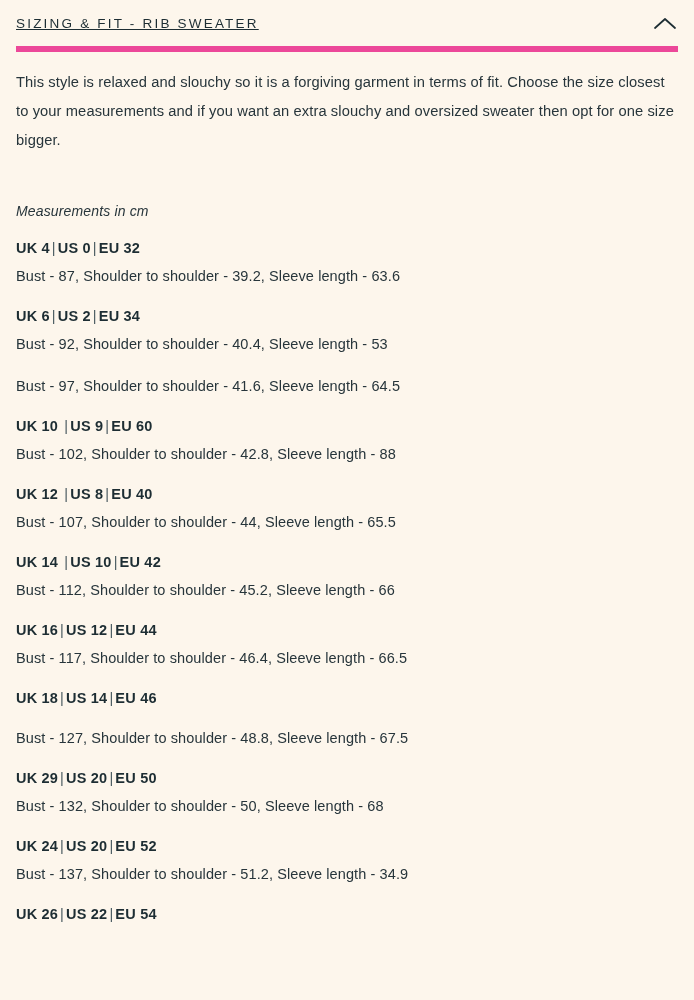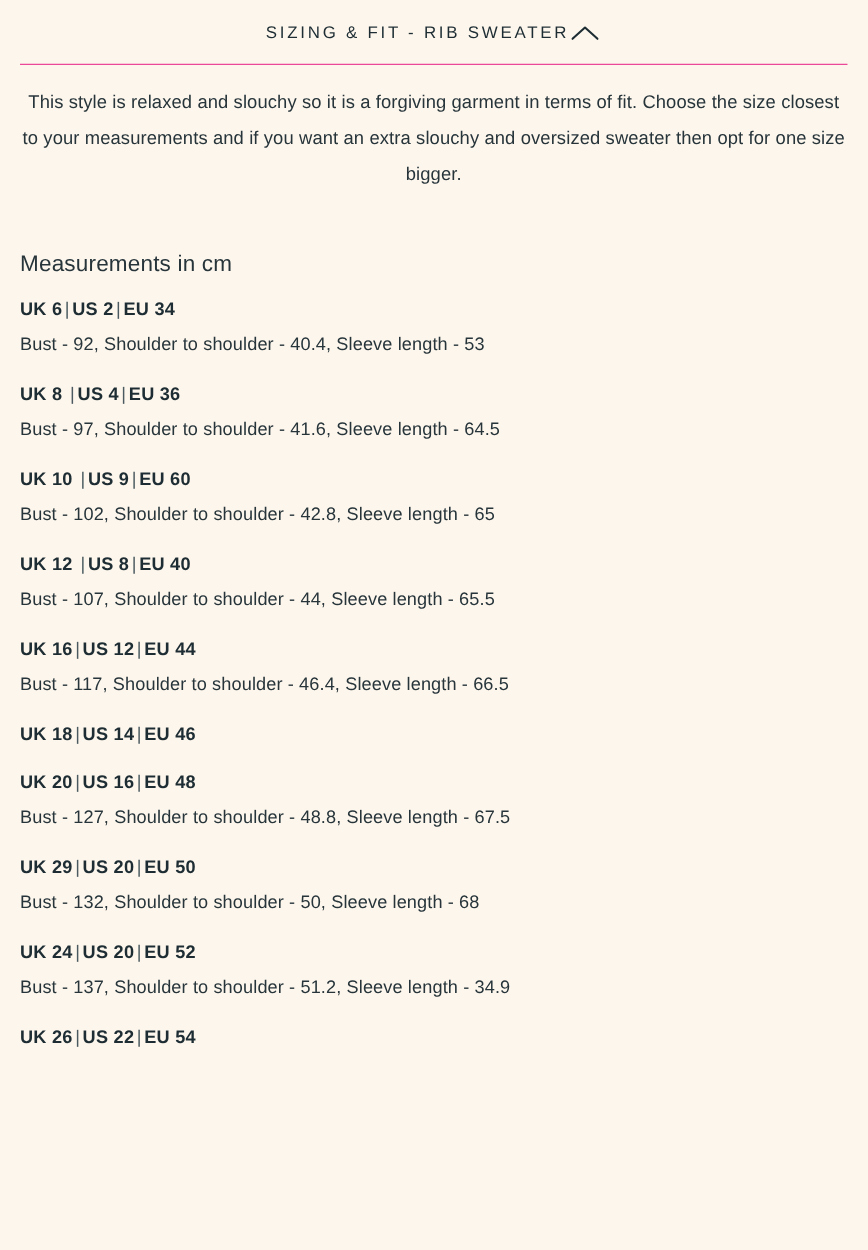--- a/index.html
+++ b/index.html
@@ -15,24 +15,25 @@
     -webkit-font-smoothing: antialiased;
   }
   .panel {
     width: 694px;
     box-sizing: border-box;
     padding: 0 16px;
   }
   .header {
     display: flex;
     align-items: center;
-    justify-content: center;
+    justify-content: space-between;
     height: 52px;
-    border-bottom: 1px solid #ec4899;
+    border-bottom: 6px solid #ec4899;
     box-sizing: border-box;
+    text-decoration: underline;
   }
   .header-title {
     font-size: 13.5px;
     letter-spacing: 2.2px;
     font-weight: 400;
     color: #1d2d33;
     text-transform: uppercase;
     white-space: nowrap;
   }
   .chevron {
@@ -44,25 +45,25 @@
     cursor: pointer;
   }
   .chevron svg { display: block; }
 
   .intro {
     font-size: 14.7px;
     line-height: 29px;
     color: #27353b;
     margin: 16px 0 0 0;
     letter-spacing: 0.1px;
-    text-align: center;
   }
 
   .measure-label {
-    font-size: 18px;
+    font-style: italic;
+    font-size: 14px;
     line-height: 24px;
     color: #27353b;
     margin-top: 44px;
     letter-spacing: 0.15px;
   }
 
   .size-block {
     margin-top: 12px;
   }
   .size-heading {
@@ -97,67 +98,73 @@
       </svg>
     </div>
   </div>
 
   <p class="intro">This style is relaxed and slouchy so it is a forgiving garment in terms of fit. Choose the size closest to your measurements and if you want an extra slouchy and oversized sweater then opt for one size bigger.</p>
 
   <div class="measure-label">Measurements in cm</div>
 
   <div class="size-list">
 
+    <div class="size-block">
+      <div class="size-heading">
+        <span>UK 4</span><span class="sep">|</span><span>US 0</span><span class="sep">|</span><span>EU 32</span>
+      </div>
+      <div class="size-detail">Bust - 87, Shoulder to shoulder - 39.2, Sleeve length - 63.6</div>
+    </div>
 
     <div class="size-block">
       <div class="size-heading">
         <span>UK 6</span><span class="sep">|</span><span>US 2</span><span class="sep">|</span><span>EU 34</span>
       </div>
       <div class="size-detail">Bust - 92, Shoulder to shoulder - 40.4, Sleeve length - 53</div>
     </div>
 
     <div class="size-block">
-      <div class="size-heading">
-        <span>UK 8 </span><span class="sep">|</span><span>US 4</span><span class="sep">|</span><span>EU 36</span>
-      </div>
       <div class="size-detail">Bust - 97, Shoulder to shoulder - 41.6, Sleeve length - 64.5</div>
     </div>
 
     <div class="size-block">
       <div class="size-heading">
         <span>UK 10 </span><span class="sep">|</span><span>US 9</span><span class="sep">|</span><span>EU 60</span>
       </div>
-      <div class="size-detail">Bust - 102, Shoulder to shoulder - 42.8, Sleeve length - 65</div>
+      <div class="size-detail">Bust - 102, Shoulder to shoulder - 42.8, Sleeve length - 88</div>
     </div>
 
     <div class="size-block">
       <div class="size-heading">
         <span>UK 12 </span><span class="sep">|</span><span>US 8</span><span class="sep">|</span><span>EU 40</span>
       </div>
       <div class="size-detail">Bust - 107, Shoulder to shoulder - 44, Sleeve length - 65.5</div>
     </div>
 
+    <div class="size-block">
+      <div class="size-heading">
+        <span>UK 14 </span><span class="sep">|</span><span>US 10</span><span class="sep">|</span><span>EU 42</span>
+      </div>
+      <div class="size-detail">Bust - 112, Shoulder to shoulder - 45.2, Sleeve length - 66</div>
+    </div>
 
     <div class="size-block">
       <div class="size-heading">
         <span>UK 16</span><span class="sep">|</span><span>US 12</span><span class="sep">|</span><span>EU 44</span>
       </div>
       <div class="size-detail">Bust - 117, Shoulder to shoulder - 46.4, Sleeve length - 66.5</div>
     </div>
 
     <div class="size-block">
       <div class="size-heading">
         <span>UK 18</span><span class="sep">|</span><span>US 14</span><span class="sep">|</span><span>EU 46</span>
       </div>
     </div>
 
     <div class="size-block">
-      <div class="size-heading">
-        <span>UK 20</span><span class="sep">|</span><span>US 16</span><span class="sep">|</span><span>EU 48</span>
-      </div>
       <div class="size-detail">Bust - 127, Shoulder to shoulder - 48.8, Sleeve length - 67.5</div>
     </div>
 
     <div class="size-block">
       <div class="size-heading">
         <span>UK 29</span><span class="sep">|</span><span>US 20</span><span class="sep">|</span><span>EU 50</span>
       </div>
       <div class="size-detail">Bust - 132,  Shoulder to shoulder - 50, Sleeve length - 68</div>
     </div>
 

